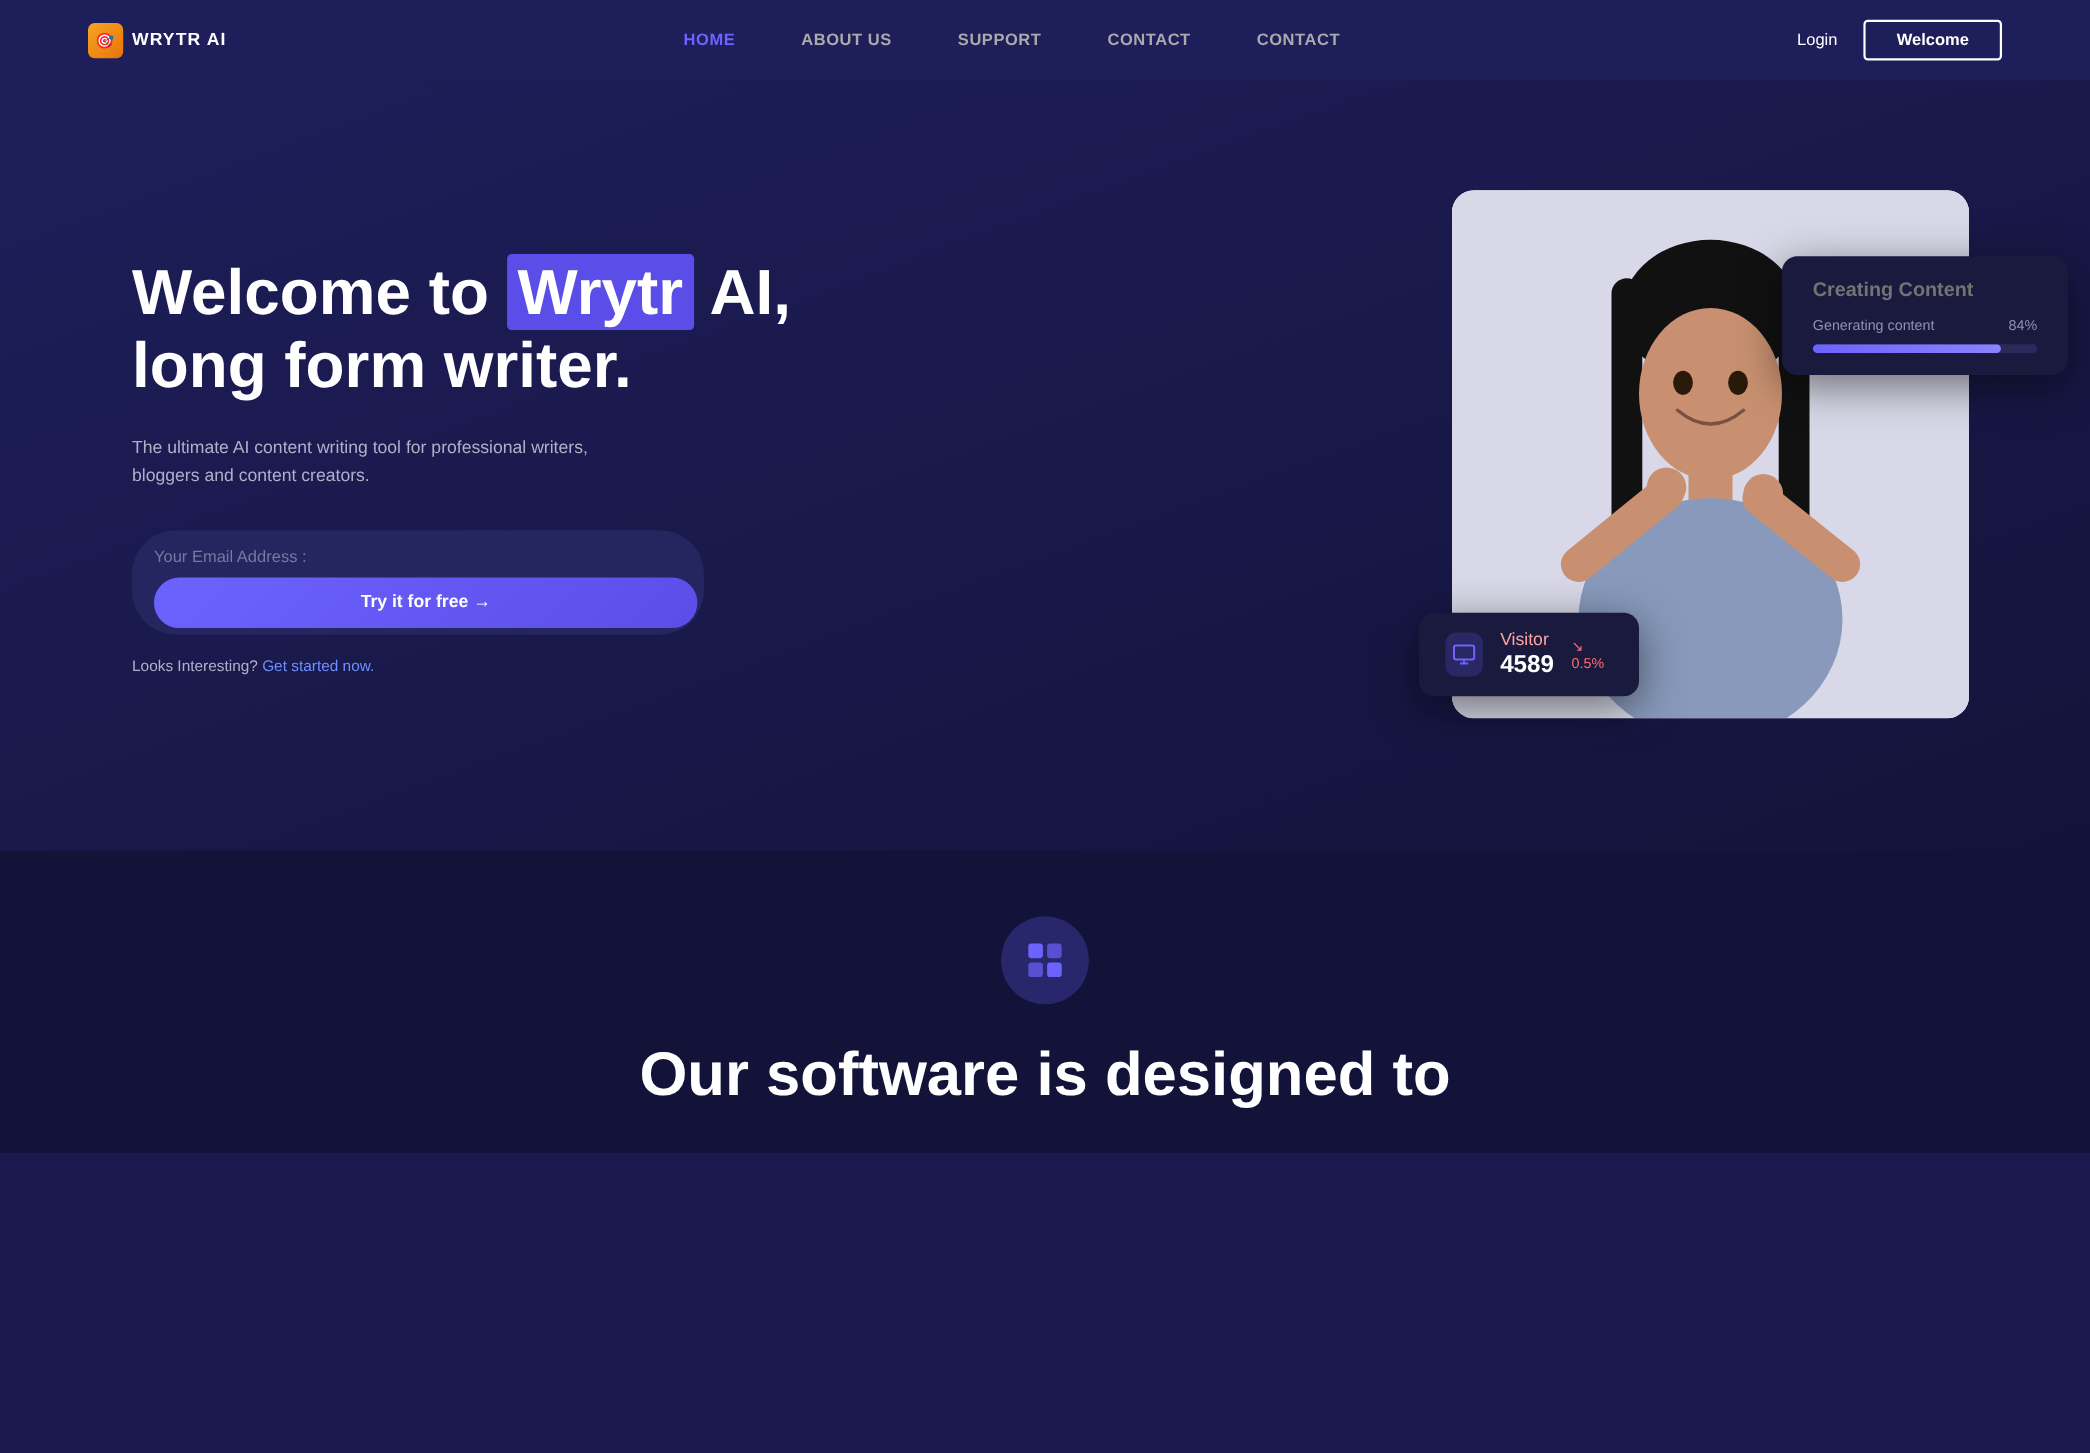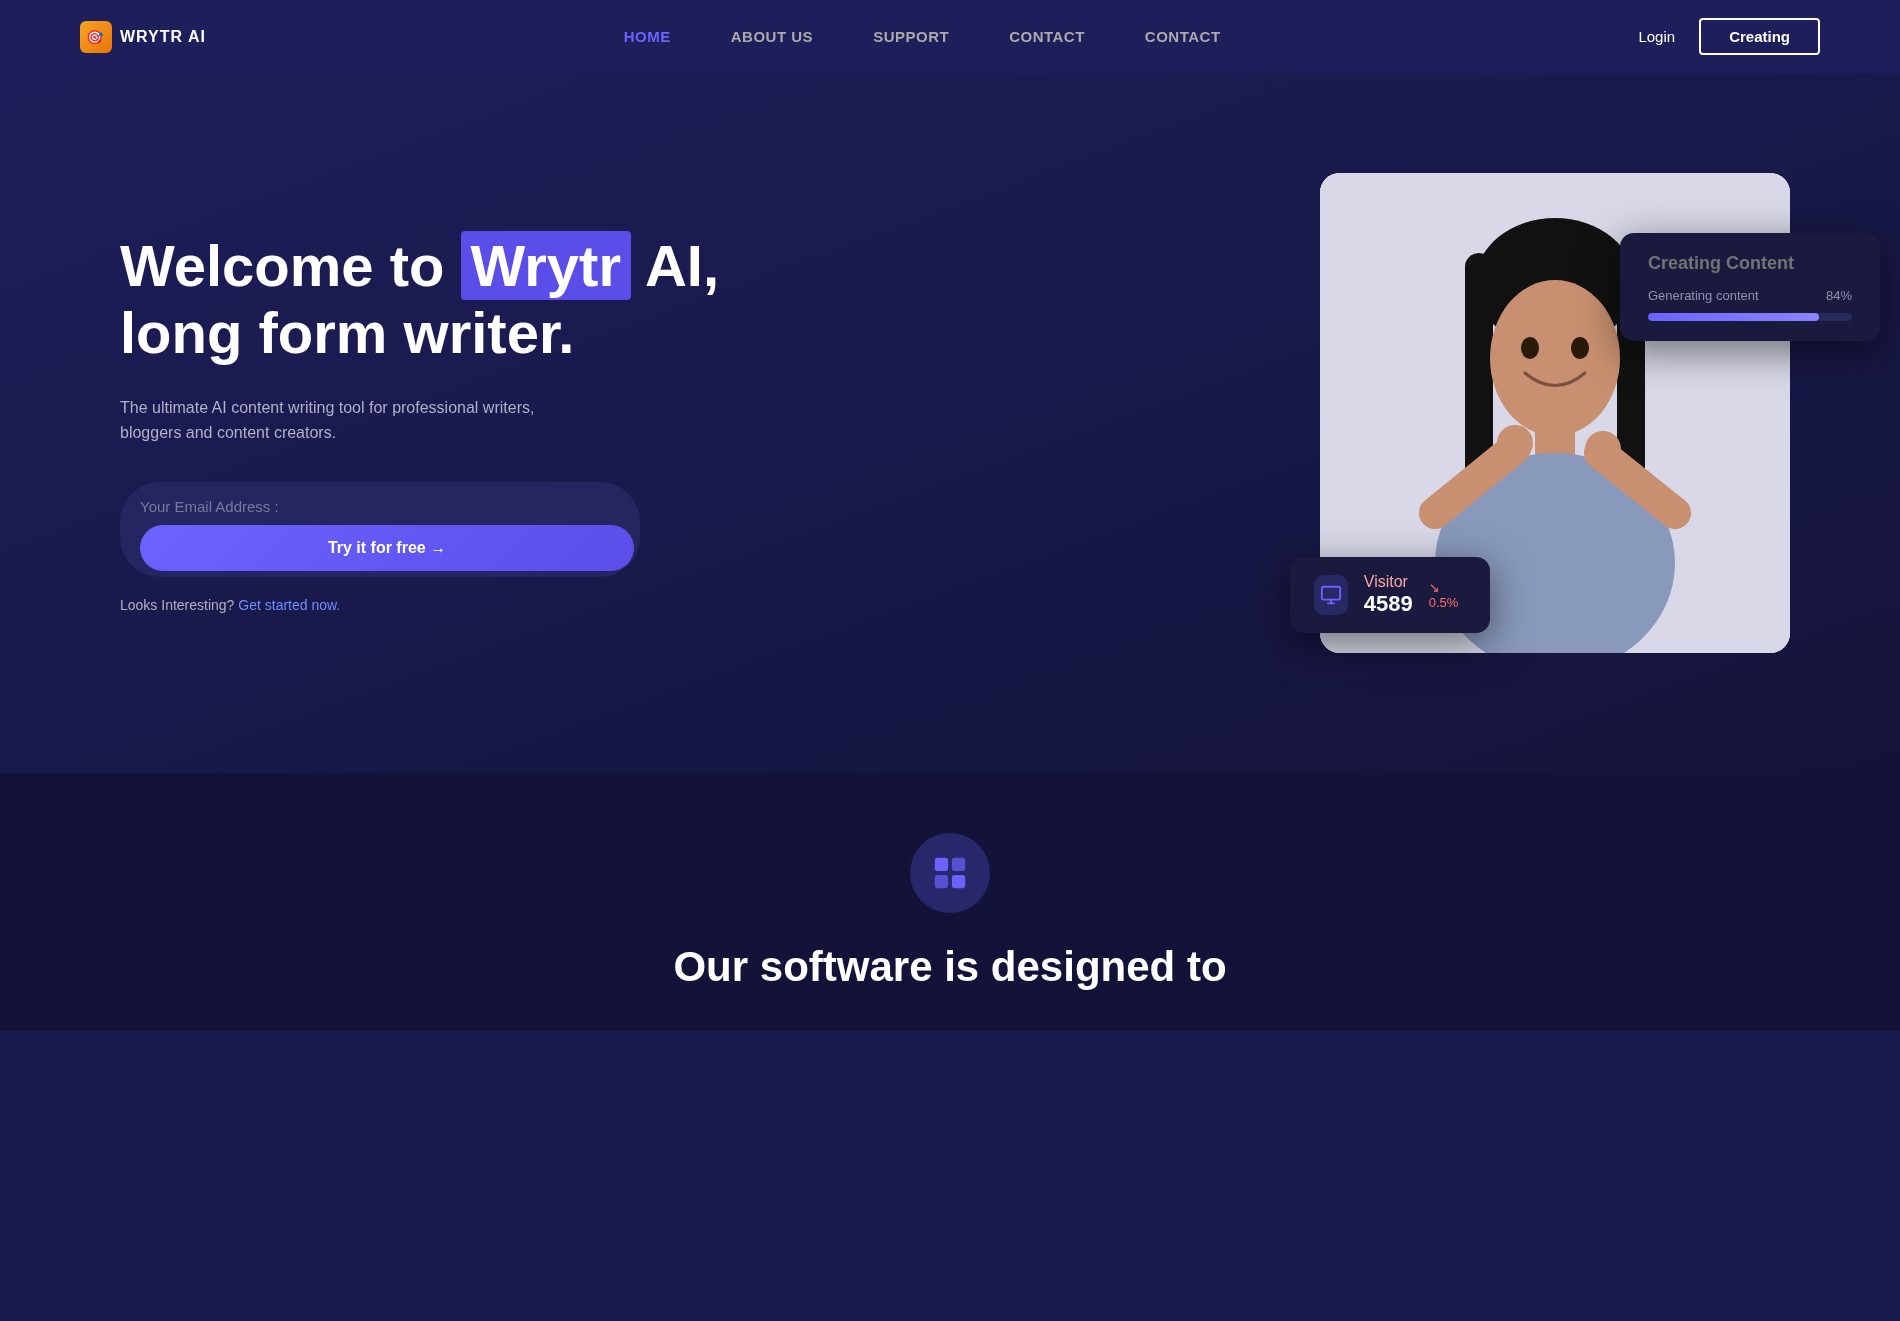--- a/index.html
+++ b/index.html
@@ -282,21 +282,21 @@
       display: flex;
       align-items: center;
       justify-content: center;
       margin-bottom: 30px;
     }
     .icon-circle svg {
       width: 38px;
       height: 38px;
     }
     .section-title {
-      font-size: 42px;
+      font-size: 56px;
       font-weight: 800;
       color: #fff;
       text-align: left;
     }
   </style>
 </head>
 <body>
 
 <nav class="navbar">
   <div class="nav-logo">
@@ -317,21 +317,21 @@
     <li>
       <a href="#">CONTACT</a>
     </li>
     <li>
       <a href="#">CONTACT</a>
     </li>
   </ul>
 
   <div class="nav-actions">
     <button class="nav-login">Login</button>
-    <button class="nav-register">Creating</button>
+    <button class="nav-register">Welcome</button>
   </div>
 </nav>
 
 <section class="hero">
   <div class="hero-left">
     <h1 class="hero-title">
       <span>Welcome to </span><span class="highlight">Wrytr</span><span> AI,</span>
       <br>
       <span>long form writer.</span>
     </h1>

